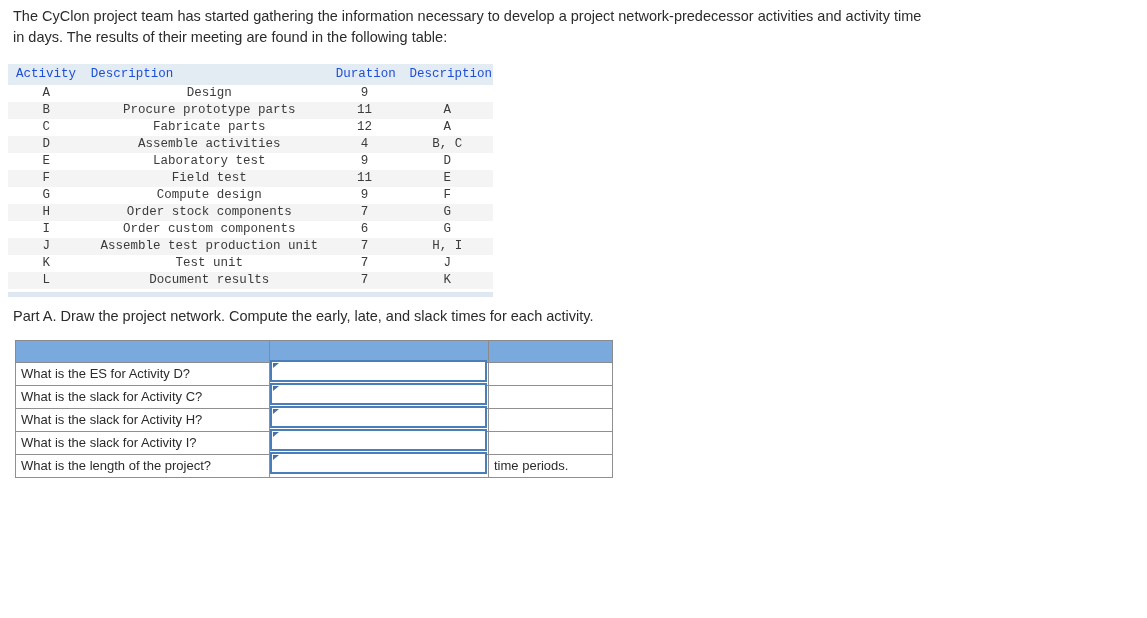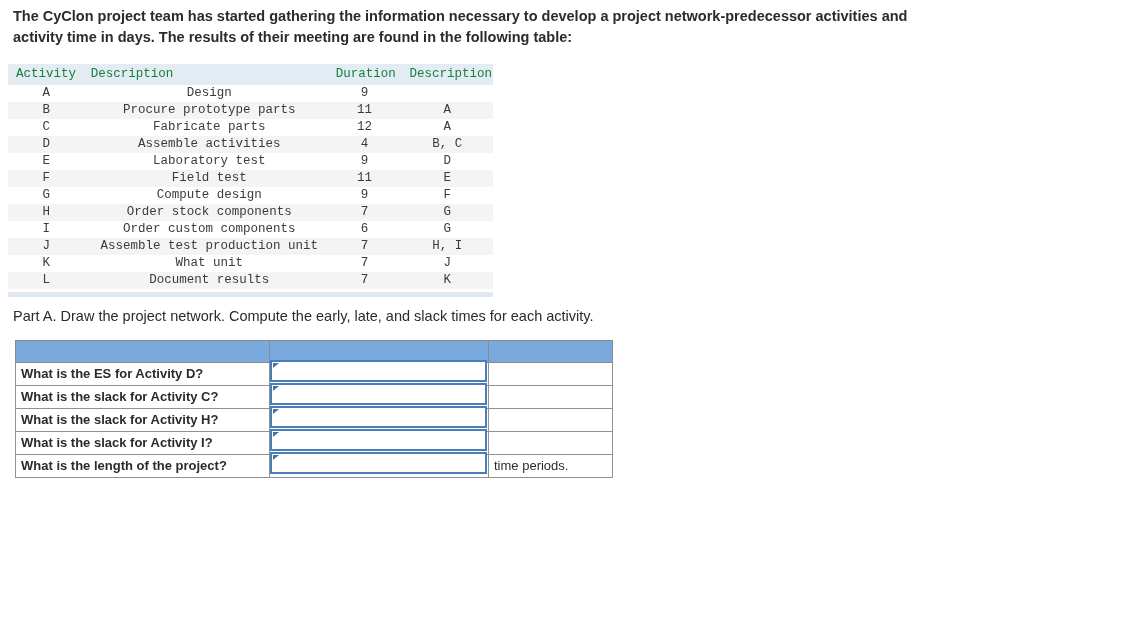--- a/index.html
+++ b/index.html
@@ -19,42 +19,41 @@
   
   .intro {
     position: absolute;
     left: 13px;
     top: 6px;
     width: 920px;
     font-size: 14.5px;
     line-height: 21px;
     color: #2b2b2b;
     font-family: "Liberation Sans", sans-serif;
-    font-weight: bold;
   }
 
   
   .data-table-wrap {
     position: absolute;
     left: 8px;
     top: 64px;
     width: 485px;
   }
   table.data-table {
     border-collapse: collapse;
     width: 485px;
     font-family: "Liberation Mono", "DejaVu Sans Mono", monospace;
     font-size: 12.5px;
     line-height: 15px;
     color: #333333;
   }
   table.data-table thead th {
     background: #e3ebf3;
     font-weight: normal;
-    color: #15803d;
+    color: #1d4ed8;
     padding: 3px 0 3px 8px;
     text-align: left;
     white-space: pre;
   }
   table.data-table tbody td {
     padding: 1px 0 1px 0;
     white-space: pre;
     color: #3b3b3b;
   }
   table.data-table tbody tr:nth-child(even) {
@@ -103,21 +102,21 @@
     font-size: 13px;
     color: #2b2b2b;
   }
   table.form-table td {
     border: 1px solid #909090;
     height: 22px;
     padding: 0;
     vertical-align: middle;
     background: #ffffff;
   }
-  .fc-question { width: 248px; padding-left: 5px !important; font-weight: bold; }
+  .fc-question { width: 248px; padding-left: 5px !important; }
   .fc-input    { width: 218px; position: relative; }
   .fc-unit     { width: 118px; padding-left: 5px !important; margin-left: 48px; }
 
   tr.form-header td {
     background: #79a9dd;
     height: 21px;
     border: 1px solid #8a8a8a;
   }
 
   .qtext {
@@ -232,21 +231,21 @@
           <td class="col-pred">G</td>
         </tr>
         <tr>
           <td class="col-activity">J</td>
           <td class="col-desc">Assemble test production unit</td>
           <td class="col-duration">7</td>
           <td class="col-pred">H, I</td>
         </tr>
         <tr>
           <td class="col-activity">K</td>
-          <td class="col-desc">What unit</td>
+          <td class="col-desc">Test unit</td>
           <td class="col-duration">7</td>
           <td class="col-pred">J</td>
         </tr>
         <tr>
           <td class="col-activity">L</td>
           <td class="col-desc">Document results</td>
           <td class="col-duration">7</td>
           <td class="col-pred">K</td>
         </tr>
       </tbody>

